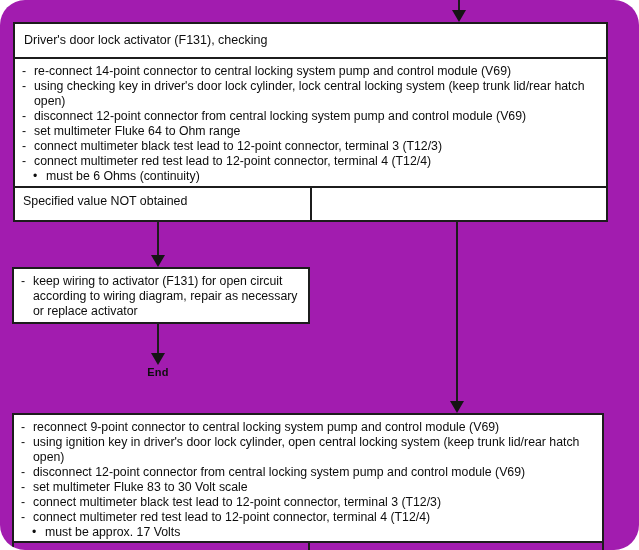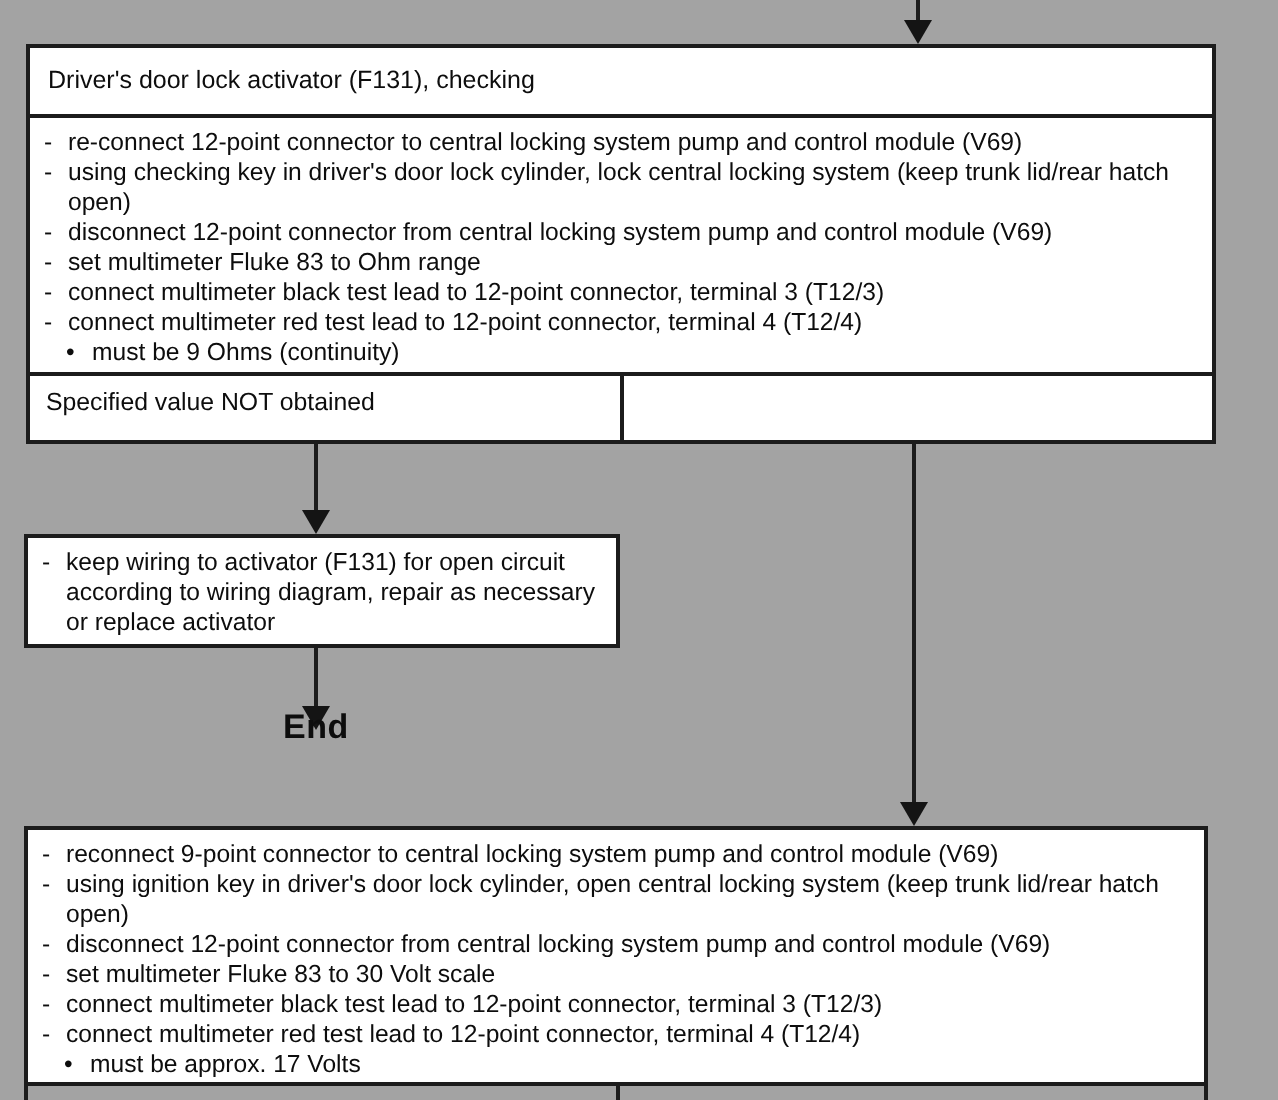--- a/index.html
+++ b/index.html
@@ -4,23 +4,24 @@
 <style>
   html, body { margin: 0; padding: 0; }
   body {
     font-family: "Liberation Sans", "DejaVu Sans", sans-serif;
     background: #ffffff;
   }
   #canvas {
     position: relative;
     width: 639px;
     height: 550px;
-    background: #a3a3a3;
+    background: #a21caf;
     color: #0d0d0d;
     overflow: hidden;
+    border-radius: 25px;
   }
   .fbox {
     position: absolute;
     box-sizing: border-box;
     border: 2px solid #1c1c1c;
     background: #ffffff;
     font-size: 12.3px;
     line-height: 15px;
   }
   .stem {
@@ -79,24 +80,24 @@
   }
   .cell-right { flex: 1 1 auto; }
   #main-box { left: 13px; top: 22px; width: 595px; height: 200px; }
   #main-box .body { box-sizing: border-box; height: 127px; }
   #repair-box {
     left: 12px; top: 267px; width: 298px; height: 57px;
   }
   #repair-box .steps { padding: 5px 6px 0 6px; }
   #end-label {
     position: absolute;
-    left: 128px; top: 354px; width: 60px;
+    left: 128px; top: 366px; width: 60px;
     text-align: center;
     font-weight: 700;
-    font-size: 17px;
+    font-size: 11px;
     letter-spacing: 0.3px;
   }
   #voltage-box { left: 12px; top: 413px; width: 592px; height: 130px; }
   #next-row-fragment {
     position: absolute;
     left: 12px; top: 543px; width: 592px; height: 7px;
     box-sizing: border-box;
     border-left: 2px solid #1c1c1c;
     border-right: 2px solid #1c1c1c;
   }
@@ -113,45 +114,45 @@
 
   <div class="stem" style="left:458px; top:0; height:12px;"></div>
   <div class="arrowhead" style="left:452px; top:10px;"></div>
 
   <div class="fbox" id="main-box">
     <div class="title-row">Driver's door lock activator (F131), checking</div>
 
     <div class="body steps">
       <div class="step">
         <span class="marker-col">-</span>
-        <span class="step-text">re-connect 12-point connector to central locking system pump and control module (V69)</span>
+        <span class="step-text">re-connect 14-point connector to central locking system pump and control module (V69)</span>
       </div>
       <div class="step">
         <span class="marker-col">-</span>
         <span class="step-text">using checking key in driver's door lock cylinder, lock central locking system (keep trunk lid/rear hatch open)</span>
       </div>
       <div class="step">
         <span class="marker-col">-</span>
         <span class="step-text">disconnect 12-point connector from central locking system pump and control module (V69)</span>
       </div>
       <div class="step">
         <span class="marker-col">-</span>
-        <span class="step-text">set multimeter Fluke 83 to Ohm range</span>
+        <span class="step-text">set multimeter Fluke 64 to Ohm range</span>
       </div>
       <div class="step">
         <span class="marker-col">-</span>
         <span class="step-text">connect multimeter black test lead to 12-point connector, terminal 3 (T12/3)</span>
       </div>
       <div class="step">
         <span class="marker-col">-</span>
         <span class="step-text">connect multimeter red test lead to 12-point connector, terminal 4 (T12/4)</span>
       </div>
       <div class="step note">
         <span class="marker-col">•</span>
-        <span class="step-text">must be 9 Ohms (continuity)</span>
+        <span class="step-text">must be 6 Ohms (continuity)</span>
       </div>
     </div>
 
     <div class="decision-row">
       <div class="decision-cell cell-left">Specified value NOT obtained</div>
     </div>
   </div>
 
   <div class="stem" style="left:157px; top:222px; height:34px;"></div>
   <div class="arrowhead" style="left:151px; top:255px;"></div>

